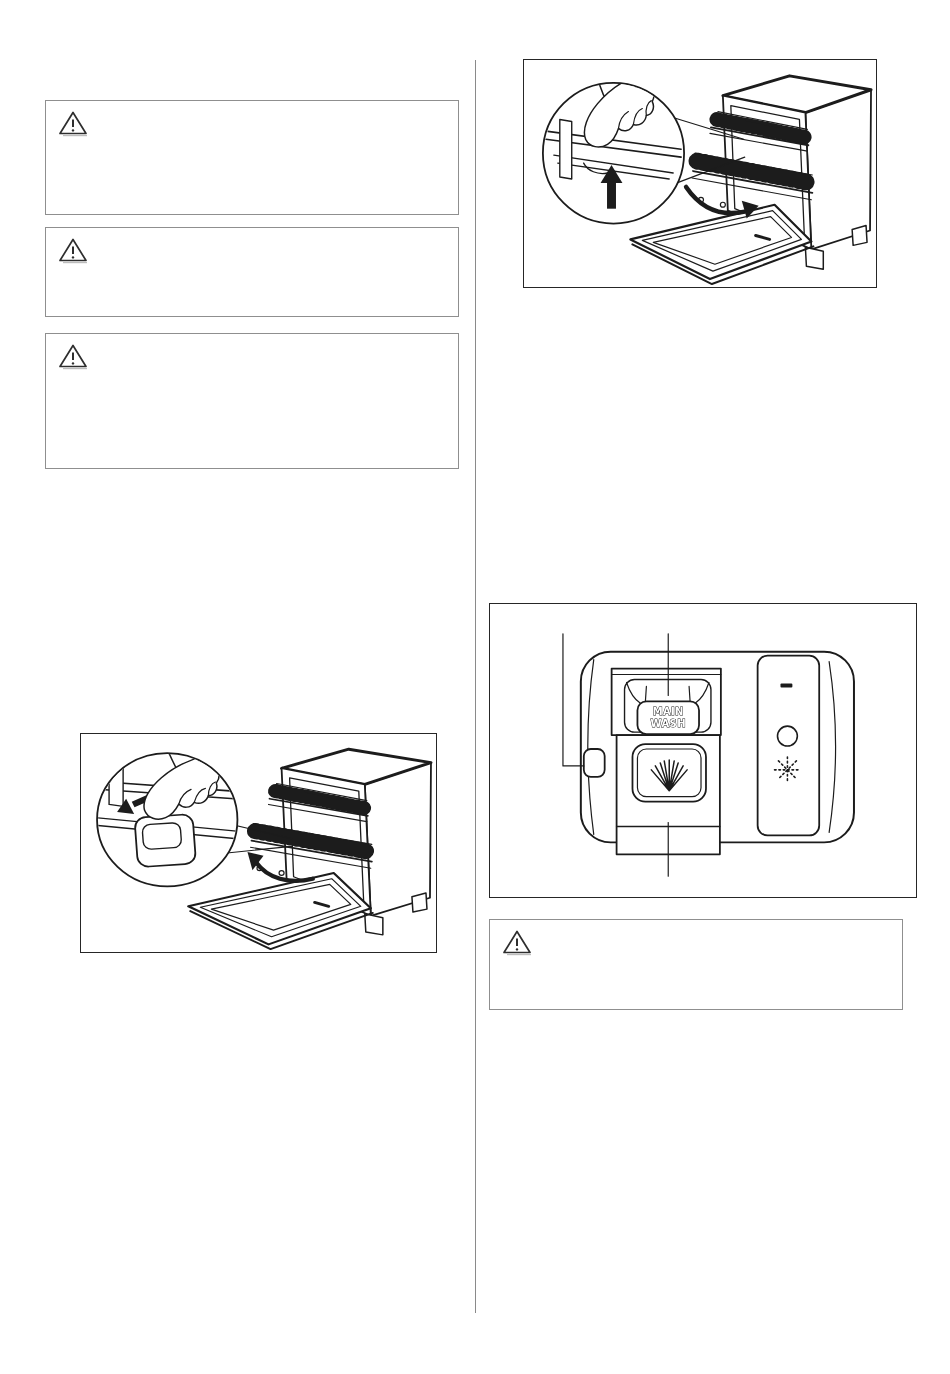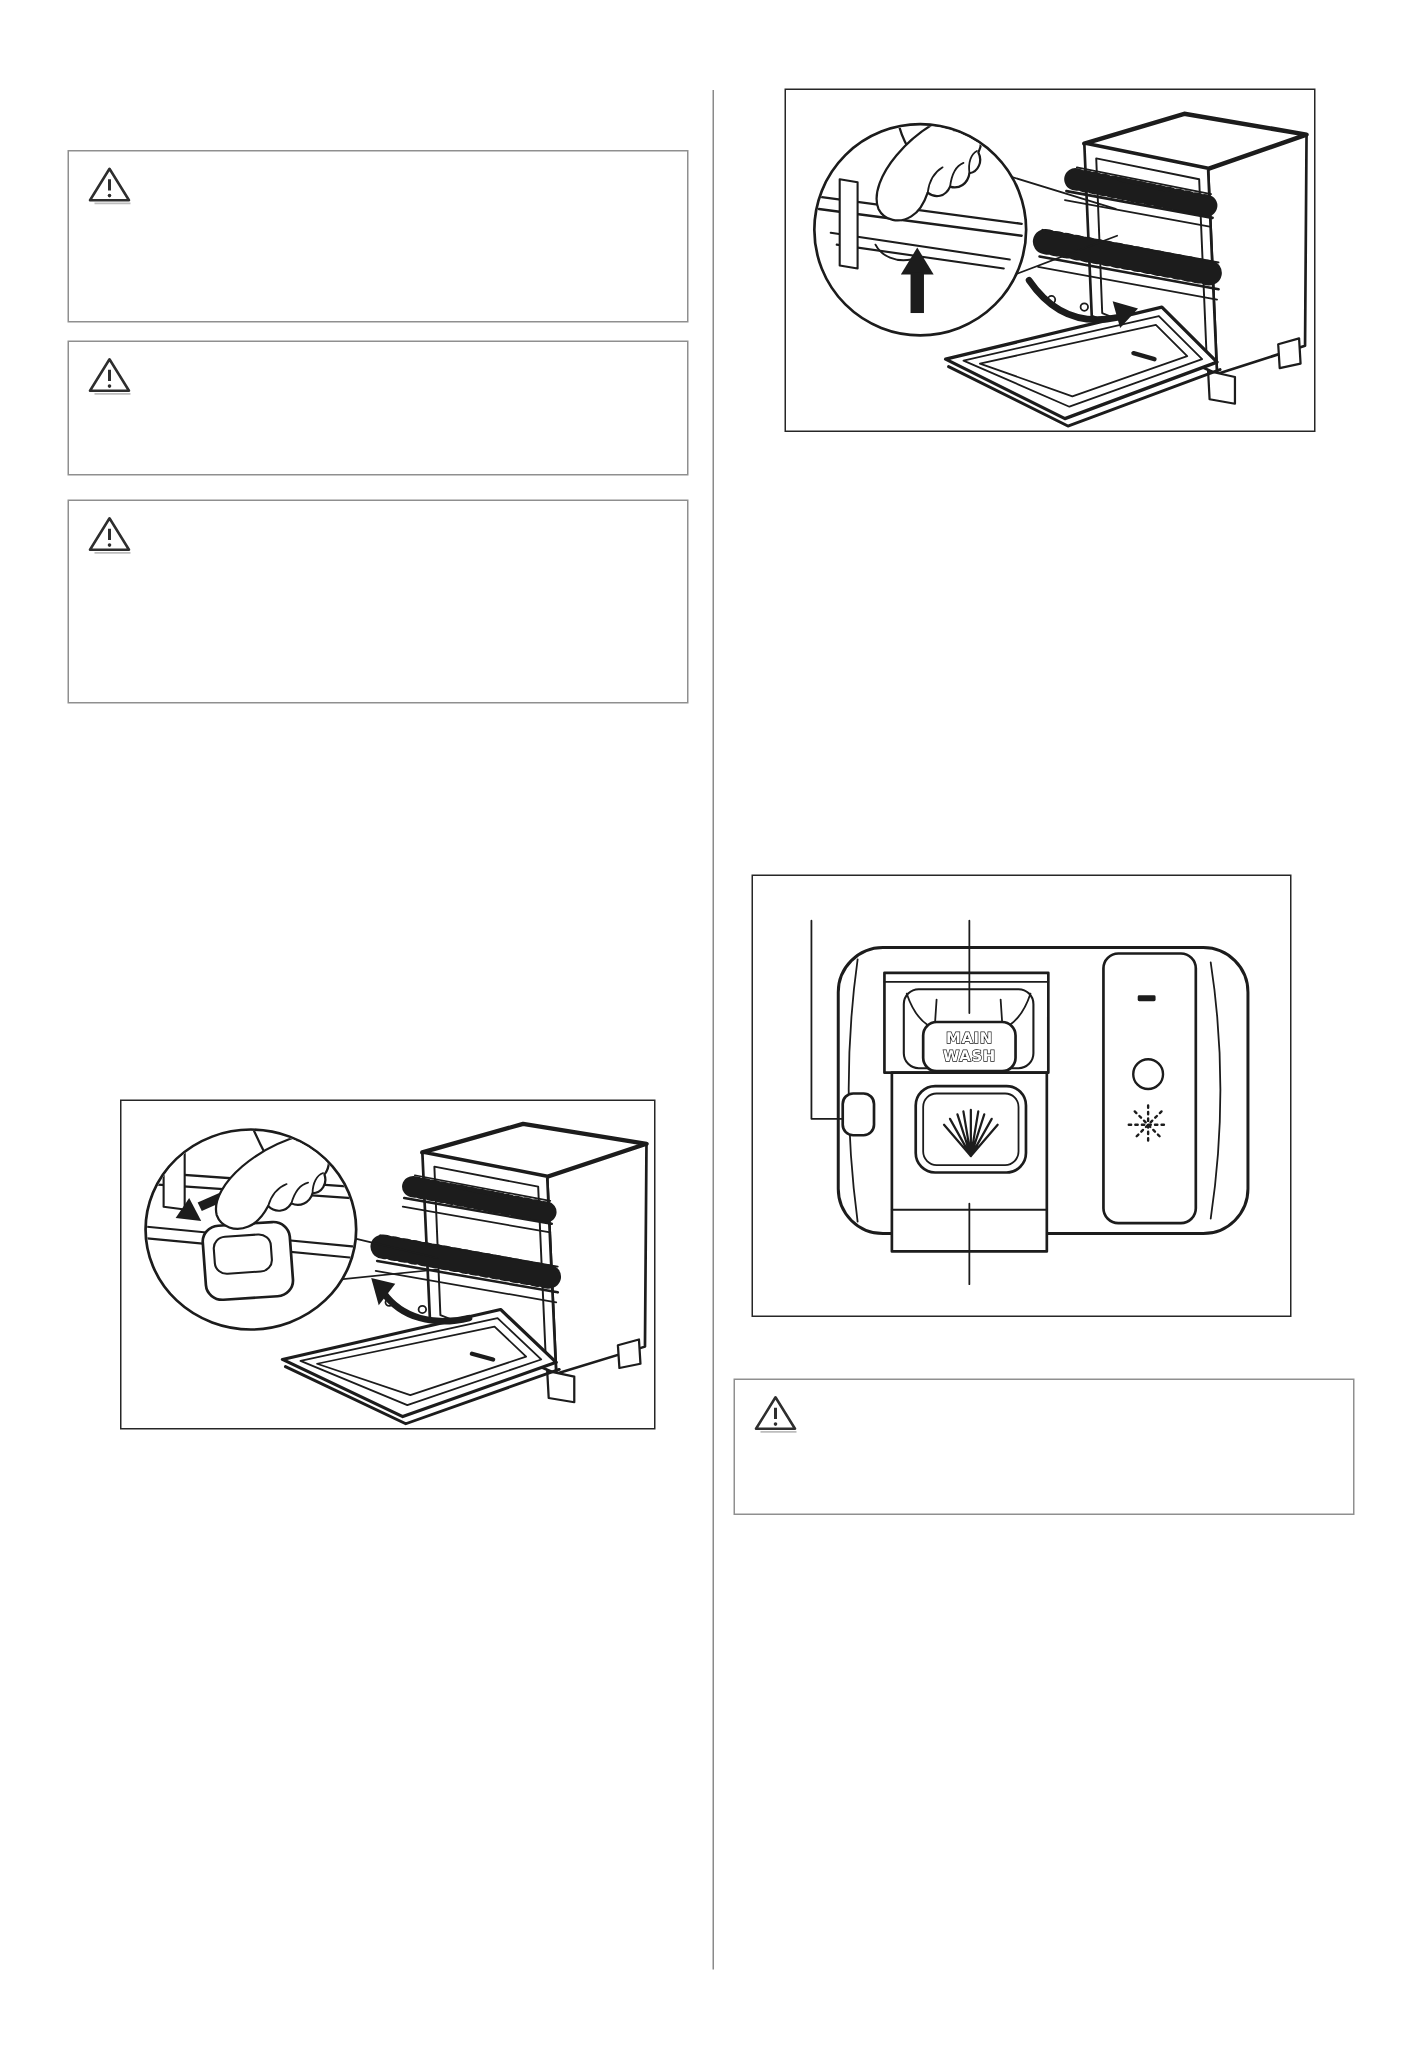--- a/index.html
+++ b/index.html
@@ -165,21 +165,21 @@
           <path class="artw" stroke-width="1.5" d="M24,-14 C10,-8 -4,2 -14,14 C-24,26 -30,40 -26,50 C-22,58 -12,60 -4,55 C1,52 5,45 7,39 C12,43 19,42 22,35 C28,37 34,33 35,26 C41,25 44,18 41,12 C45,4 42,-6 34,-10 C30,-13 27,-15 24,-14 Z"></path>
           <path class="art" stroke-width="1.2" d="M7,39 C8,31 12,25 17,22 M22,35 C23,27 26,21 31,19 M35,26 C34,19 36,13 40,11"></path>
         </g>
 
         <polygon class="fill" points="88,106 77,124 99,124"></polygon>
         <rect class="fill" x="83.5" y="123" width="9" height="27"></rect>
       </g>
     </svg>
   </div>
 
-  <div class="figure" style="left:489px;top:583px;width:360px;height:295px;margin-left:12px;">
+  <div class="figure" style="left:489px;top:603px;width:428px;height:295px;">
     <svg viewBox="0 0 356 295">
 
       <rect class="artw" stroke-width="2" x="55" y="48" width="275" height="192" rx="30"></rect>
       <path class="art" stroke-width="1.2" d="M68,56 Q56,142 68,232 M305,58 Q318,143 305,230"></path>
 
       <rect class="artw" stroke-width="1.8" x="233" y="52" width="62" height="181" rx="10"></rect>
       <rect class="fill" x="256" y="80" width="12" height="4" rx="1"></rect>
       <circle class="artw" stroke-width="1.6" cx="263" cy="133" r="10"></circle>
       <g class="art" stroke-width="1.6" stroke-dasharray="1.6 2.8">
         <line x1="263" y1="154" x2="263" y2="180"></line>

